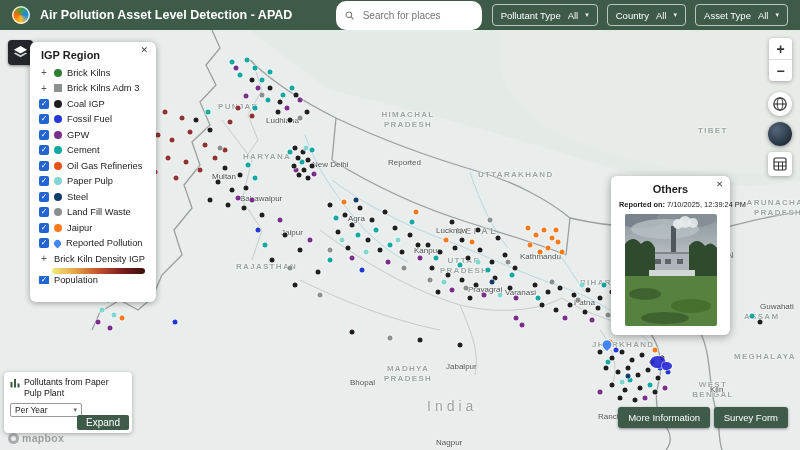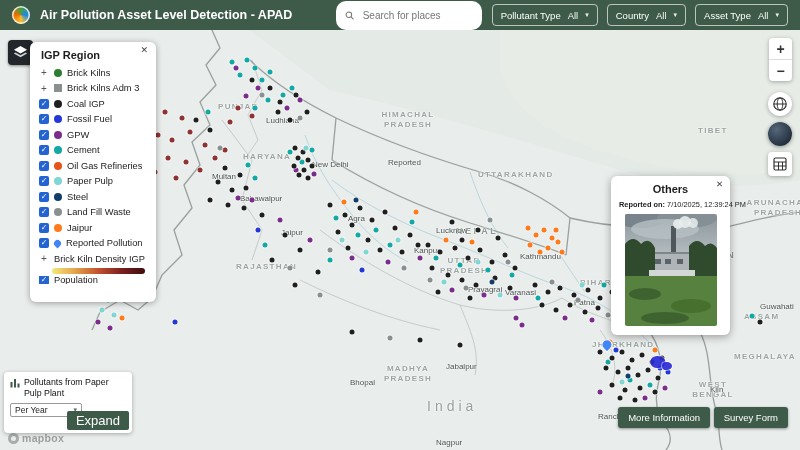--- a/index.html
+++ b/index.html
@@ -60,21 +60,21 @@
   .ptitle{font-size:11px;font-weight:bold;color:#1d1d1d;text-align:center;margin-bottom:5px;}
   .pclose{position:absolute;top:3px;right:7px;font-size:8.5px;color:#444;cursor:pointer;}
   .preported{font-size:7.4px;color:#222;white-space:nowrap;margin-bottom:5px;}
   .preported b{font-weight:bold;}
   .photo{display:block;margin:0 auto;border-radius:2px;}
 
   
   #chart-widget{position:absolute;left:4px;top:342px;width:128px;background:#fff;border-radius:4px;box-shadow:0 1px 4px rgba(0,0,0,.3);padding:5px 6px 16px;box-sizing:border-box;z-index:10;}
   .wtitle{font-size:8.8px;color:#111;line-height:1.25;display:flex;gap:4px;align-items:flex-start;}
   .wselect{margin-top:4px;width:72px;height:14px;border:1px solid #999;border-radius:2px;display:flex;align-items:center;justify-content:space-between;padding:0 4px;font-size:8.5px;color:#222;cursor:pointer;box-sizing:border-box;background:#fff;}
-  .expandbtn{position:absolute;right:3px;bottom:3px;background:#3e5b49;color:#fff;font-size:13px;padding:2px 9px;border-radius:2px;cursor:pointer;}
+  .expandbtn{position:absolute;right:3px;bottom:3px;background:#3e5b49;color:#fff;font-size:10px;padding:2px 9px;border-radius:2px;cursor:pointer;}
 
   .act{position:absolute;bottom:22px;background:#3e5b49;color:#fff;font-size:9.5px;padding:5px 10px;border-radius:3px;box-shadow:0 1px 3px rgba(0,0,0,.4);cursor:pointer;z-index:8;white-space:nowrap;}
   #more-info-btn{right:90px;}
   #survey-btn{right:12px;}
 
   #attribution{position:absolute;right:2px;bottom:2px;font-size:7.8px;color:#333;background:rgba(255,255,255,.55);padding:1px 4px;z-index:12;}
   #attribution .imp{font-weight:bold;cursor:pointer;}
   #attribution span{cursor:pointer;}
   #mb-logo{position:absolute;left:8px;bottom:6px;display:flex;align-items:center;gap:3px;opacity:.45;z-index:12;cursor:pointer;}
   #mb-logo .mbc{width:11px;height:11px;border-radius:50%;border:3px solid #5a5f63;box-sizing:border-box;}

